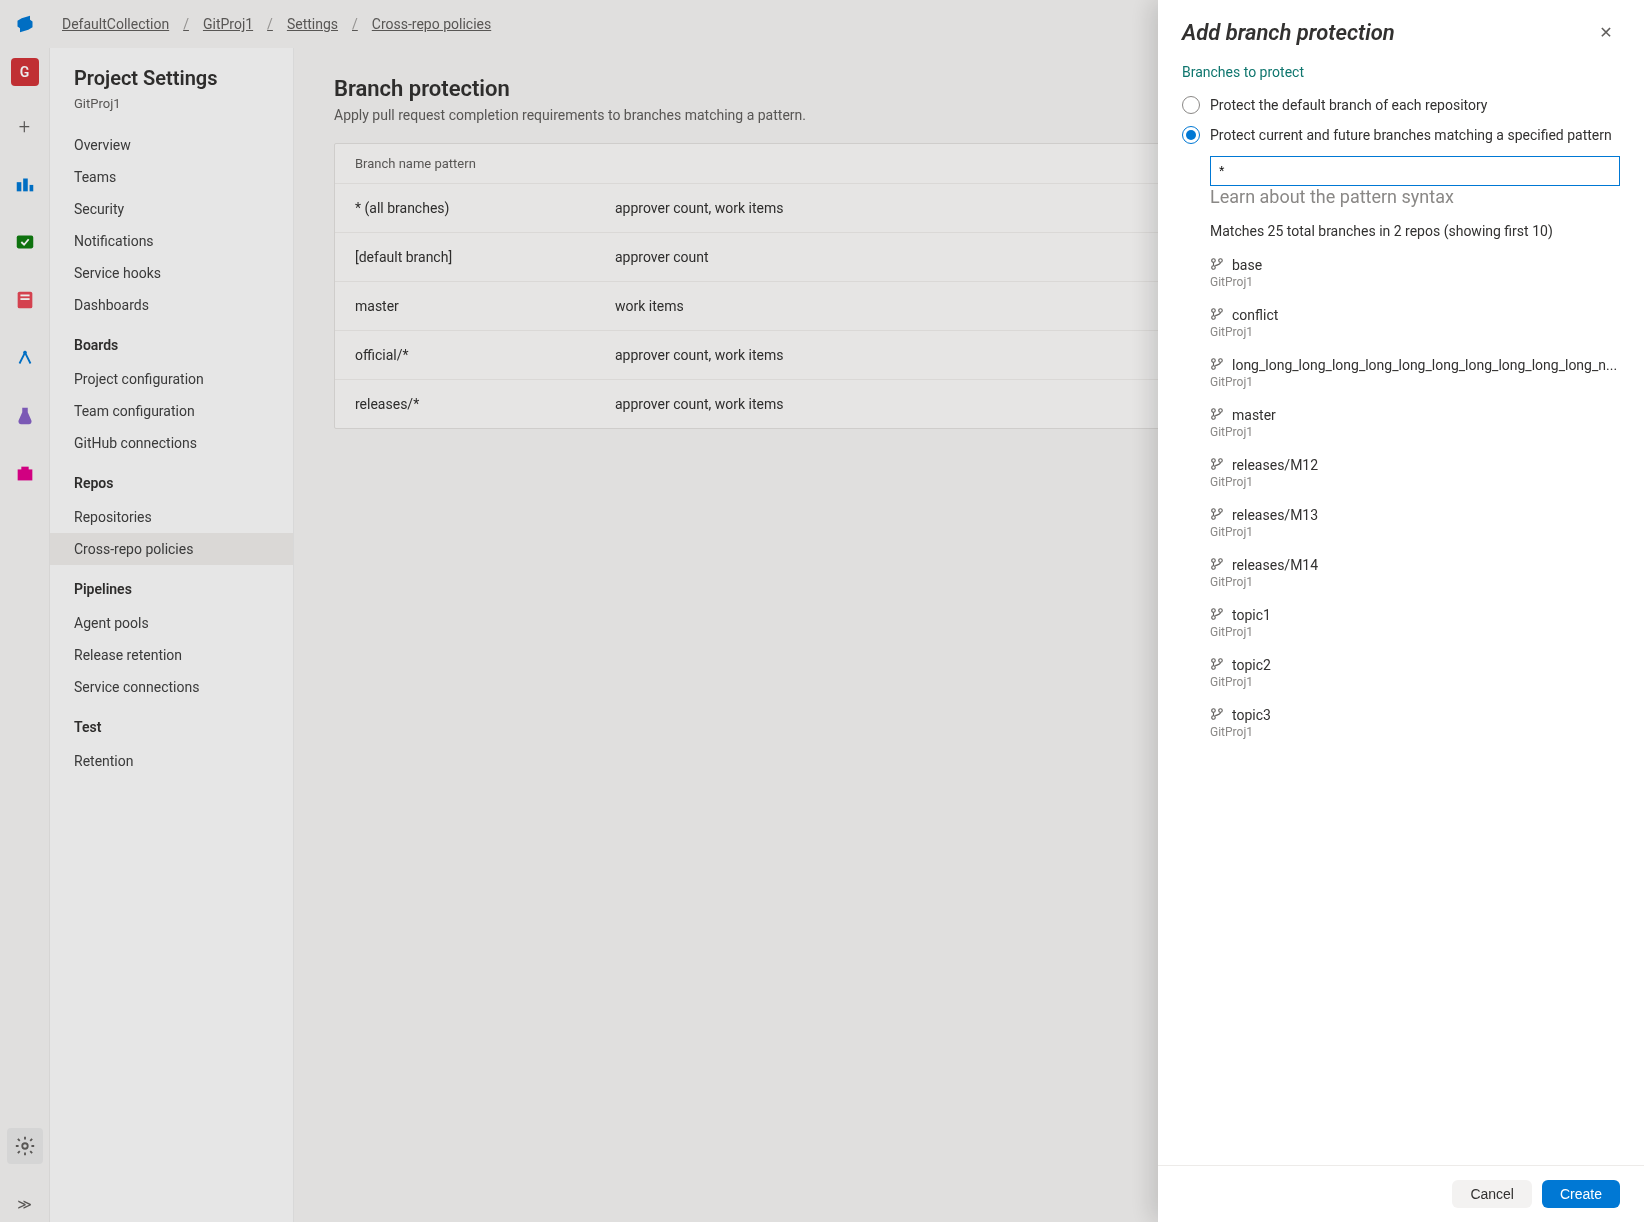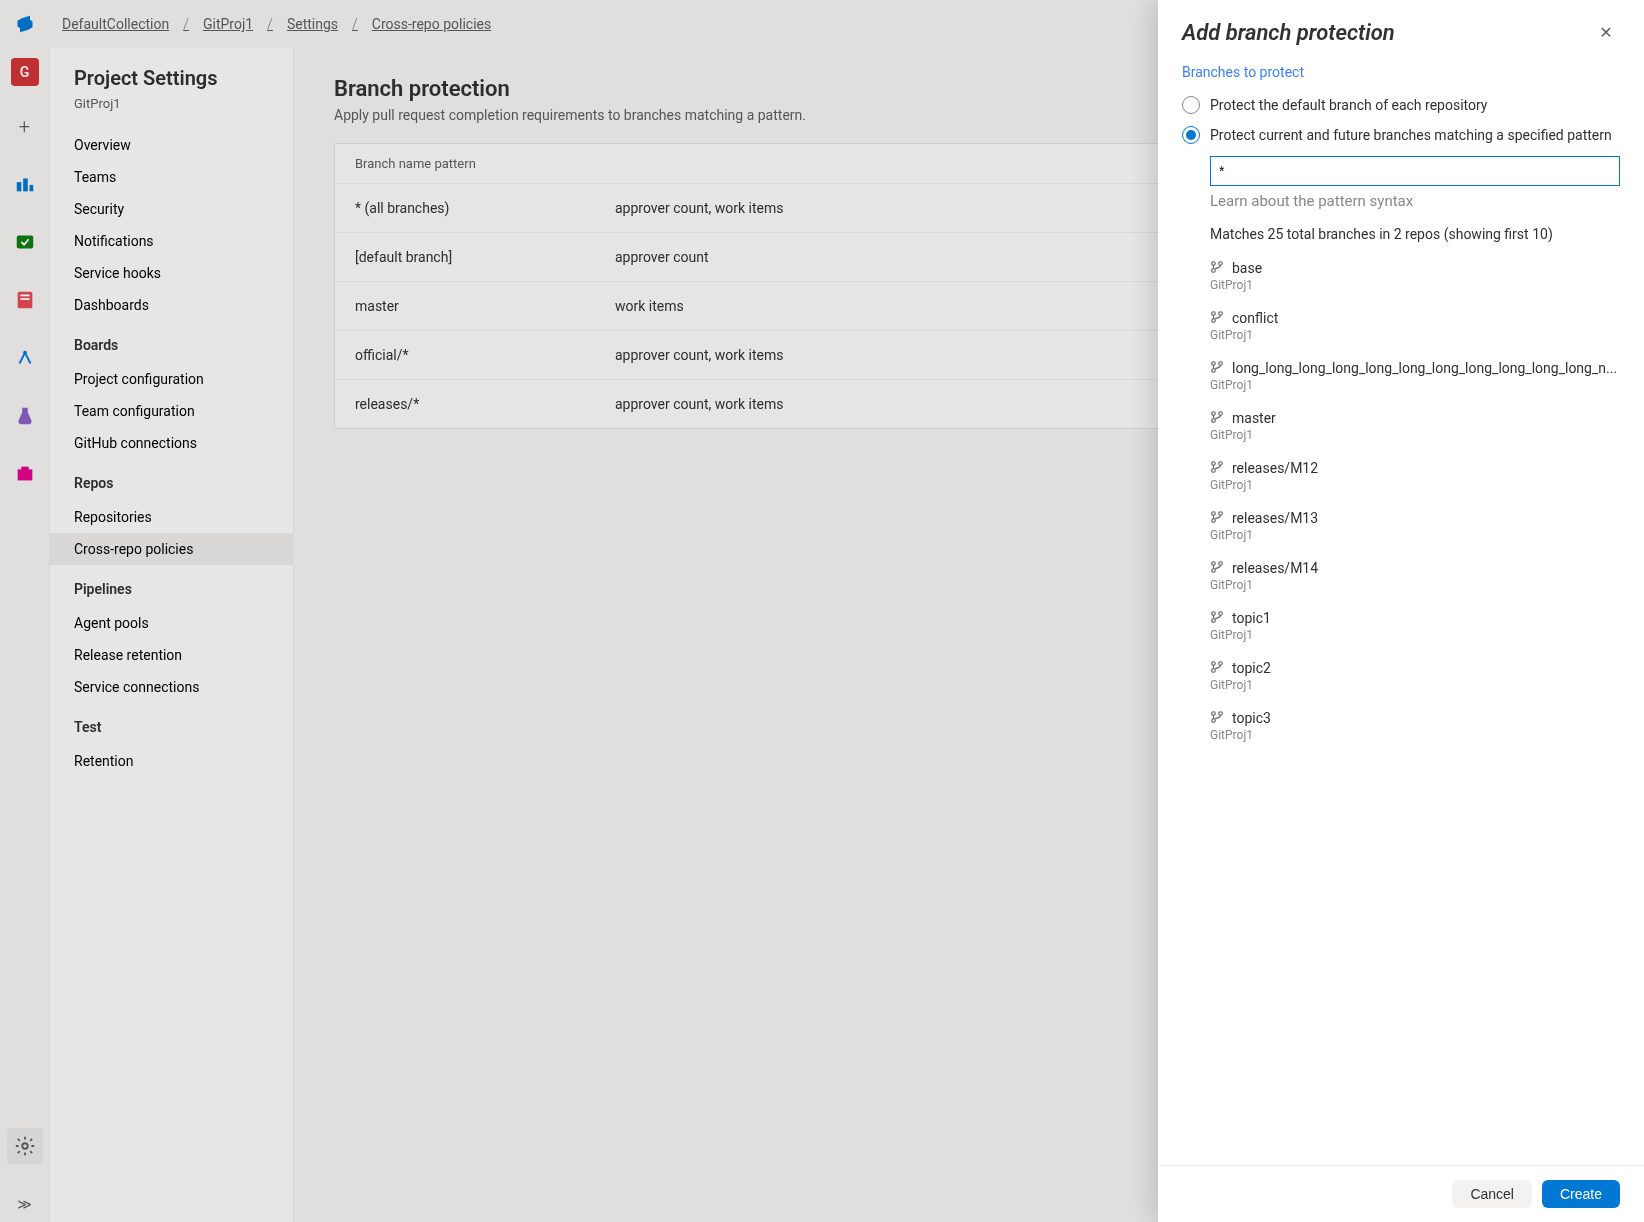--- a/index.html
+++ b/index.html
@@ -97,21 +97,21 @@
     font-size: 13px; color: var(--text-secondary);
     padding: 0 24px; margin-bottom: 18px;
   }
   .side-section { margin-bottom: 6px; }
   .side-section-head {
     font-size: 14px; font-weight: 600;
     padding: 10px 24px;
   }
   .side-item {
     font-size: 14px; padding: 8px 24px;
-    cursor: pointer; color: #000000;
+    cursor: pointer; color: #404040;
   }
   .side-item.active { background: #edebe9; font-weight: 400; }
 
   
   .main {
     grid-column: 3; grid-row: 2;
     padding: 28px 40px;
     overflow-y: auto;
   }
   .page-title { font-size: 22px; font-weight: 600; margin: 0; }
@@ -152,21 +152,21 @@
   }
   .panel-header h2 { font-size: 22px; font-weight: 600; margin: 0; font-style: italic; }
   .close-btn {
     width: 28px; height: 28px; display:flex; align-items:center; justify-content:center;
     cursor: pointer; color: #605e5c; font-size: 16px;
   }
   .panel-body {
     flex: 1; overflow-y: auto;
     padding: 8px 24px 20px 24px;
   }
-  .field-label { font-size: 14px; color: #3b82f6; margin-bottom: 10px; }
+  .field-label { font-size: 14px; color: #0f766e; margin-bottom: 10px; }
   .radio-row {
     display: flex; align-items: center; gap: 10px;
     padding: 6px 0; cursor: pointer;
   }
   .radio {
     width: 18px; height: 18px; border-radius: 50%;
     border: 1px solid #8a8886; position: relative; flex-shrink: 0;
   }
   .radio.checked { border-color: var(--accent); }
   .radio.checked::after {
@@ -175,21 +175,21 @@
   }
   .pattern-block { margin: 6px 0 10px 28px; }
   .pattern-input {
     width: 100%;
     border: 1px solid var(--accent);
     padding: 6px 8px;
     font-size: 14px;
     outline: none;
   }
   .pattern-help {
-    font-size: 15px; color: #8a8886; margin-top: 6px;
+    font-size: 18px; color: #8a8886; 
   }
   .match-summary {
     margin: 16px 0 10px 28px; font-size: 14px;
   }
   .branch-list { margin-left: 28px; }
   .branch-item { padding: 8px 0 10px 0; }
   .branch-line { display: flex; align-items: flex-end; gap: 8px; }
   .branch-line .bicon { color: #605e5c; font-size: 14px; line-height: 1; }
   .branch-line .bname {
     font-size: 14px; color: #323130;

